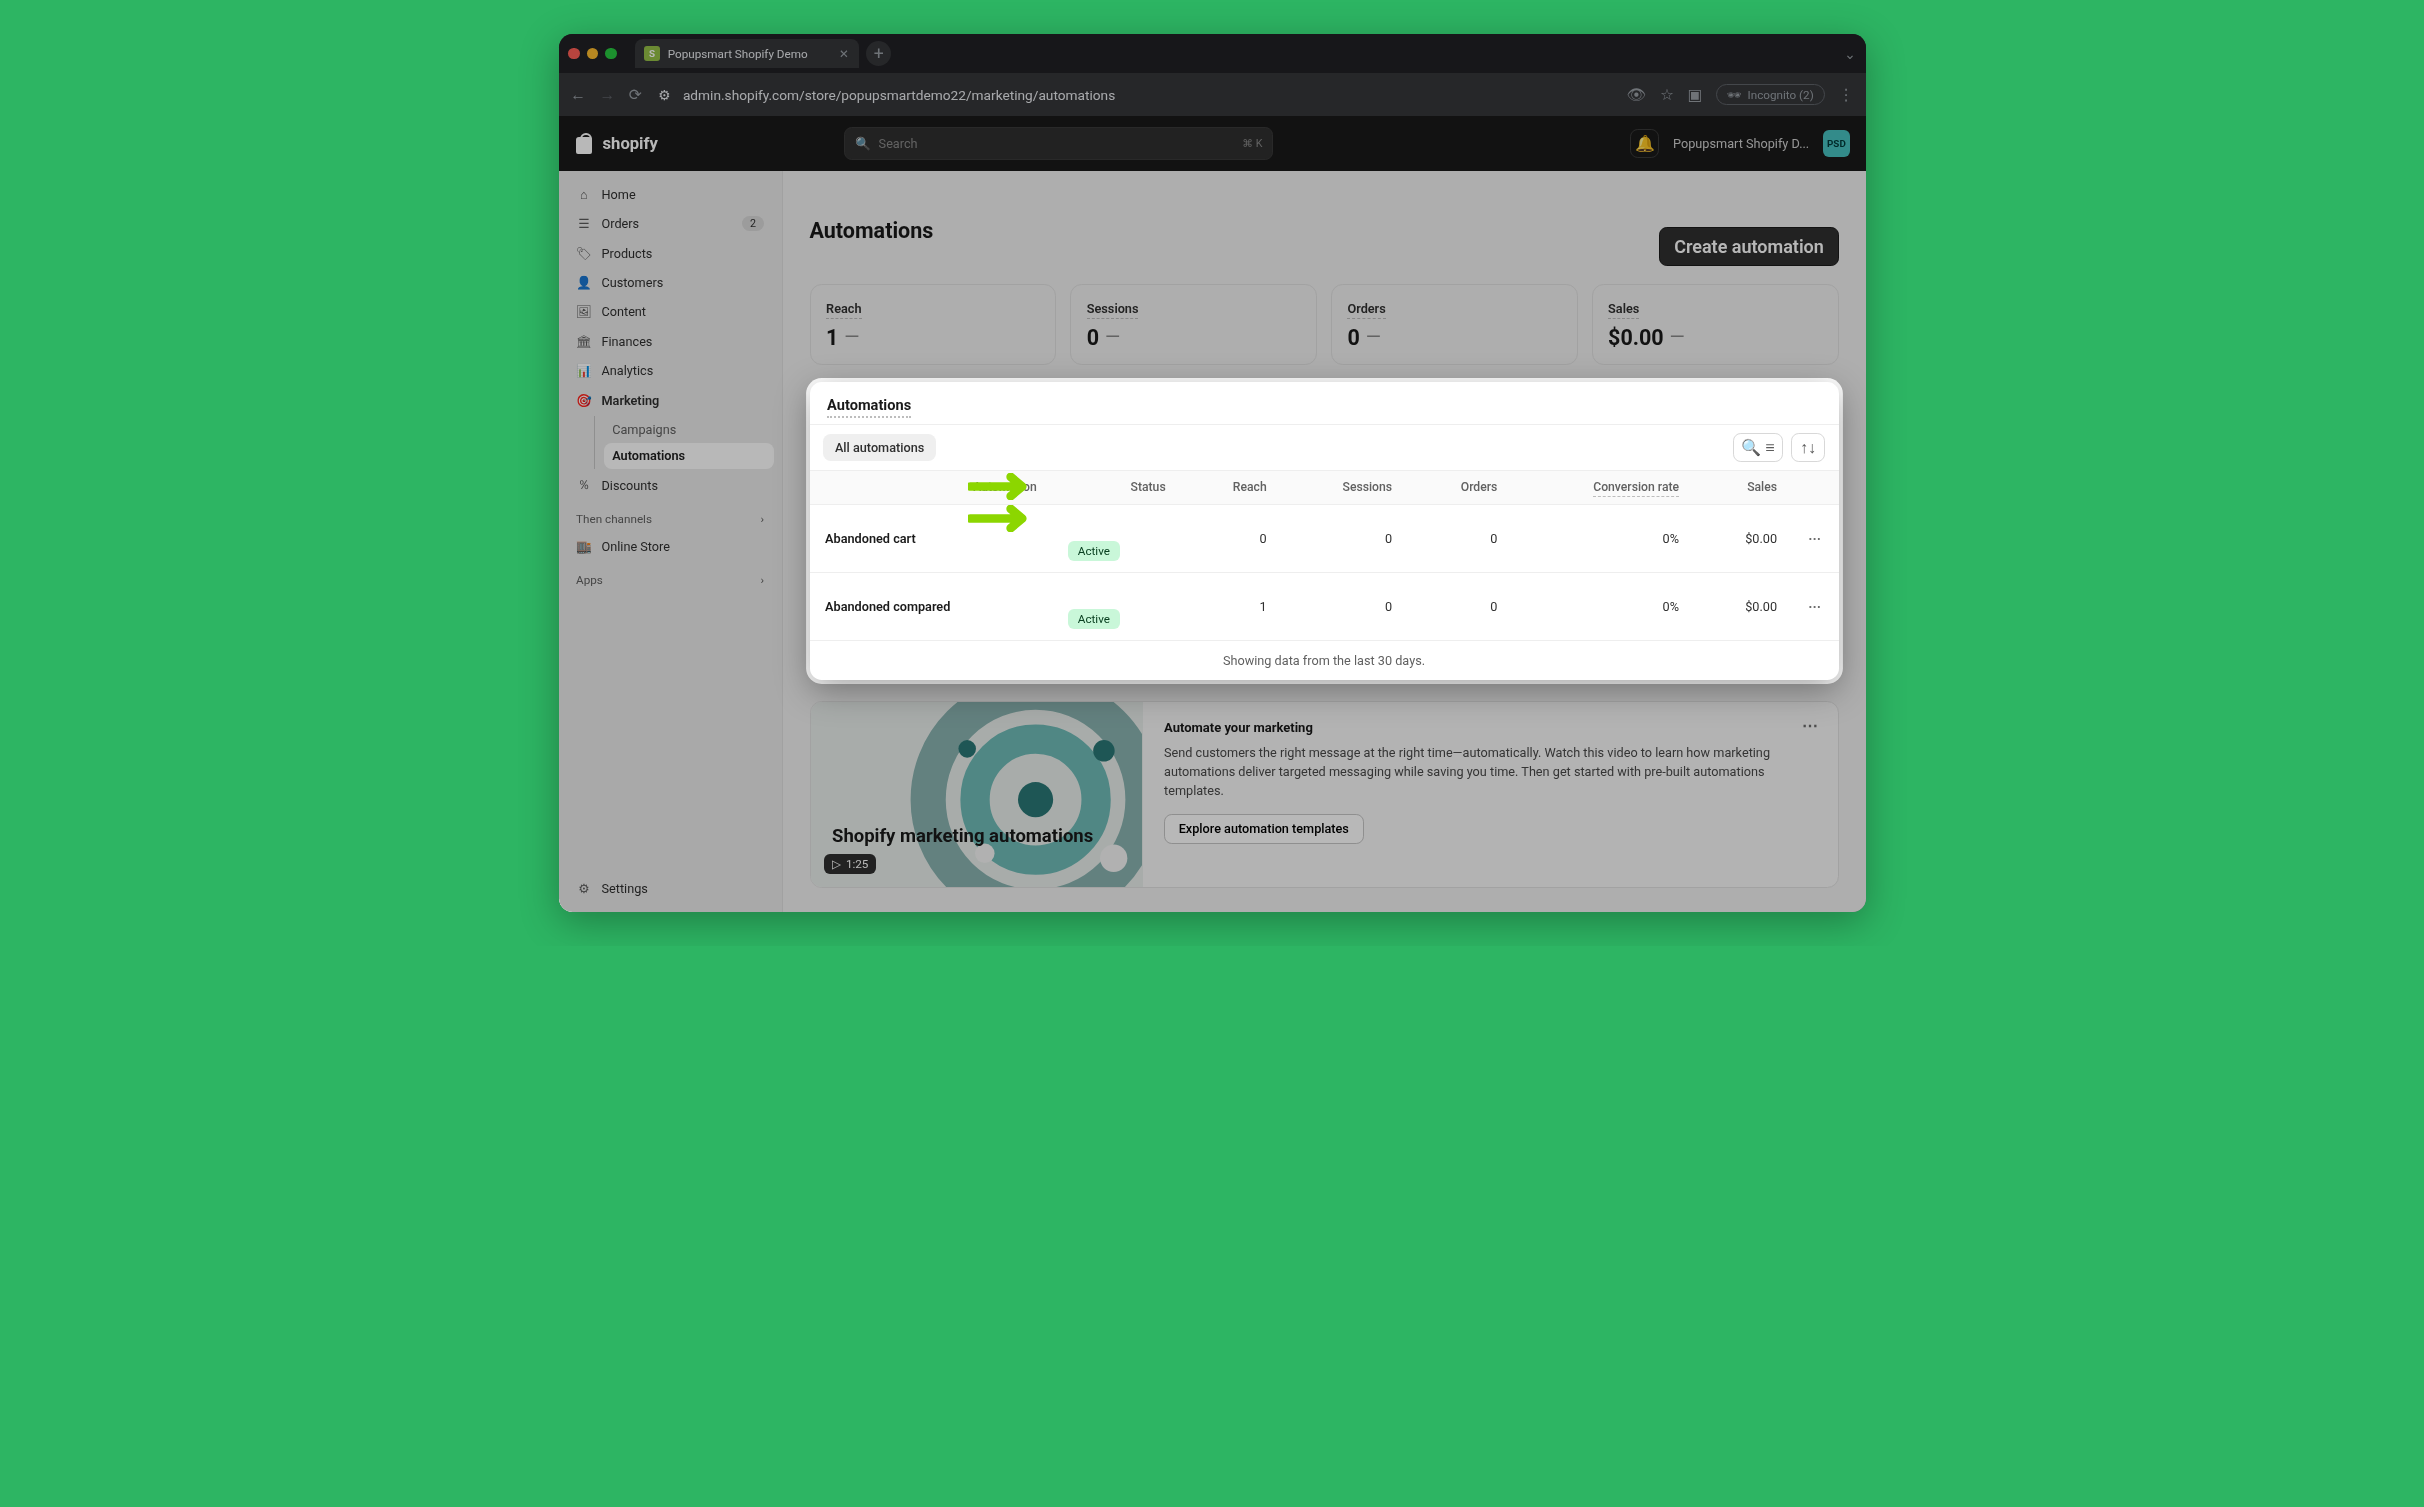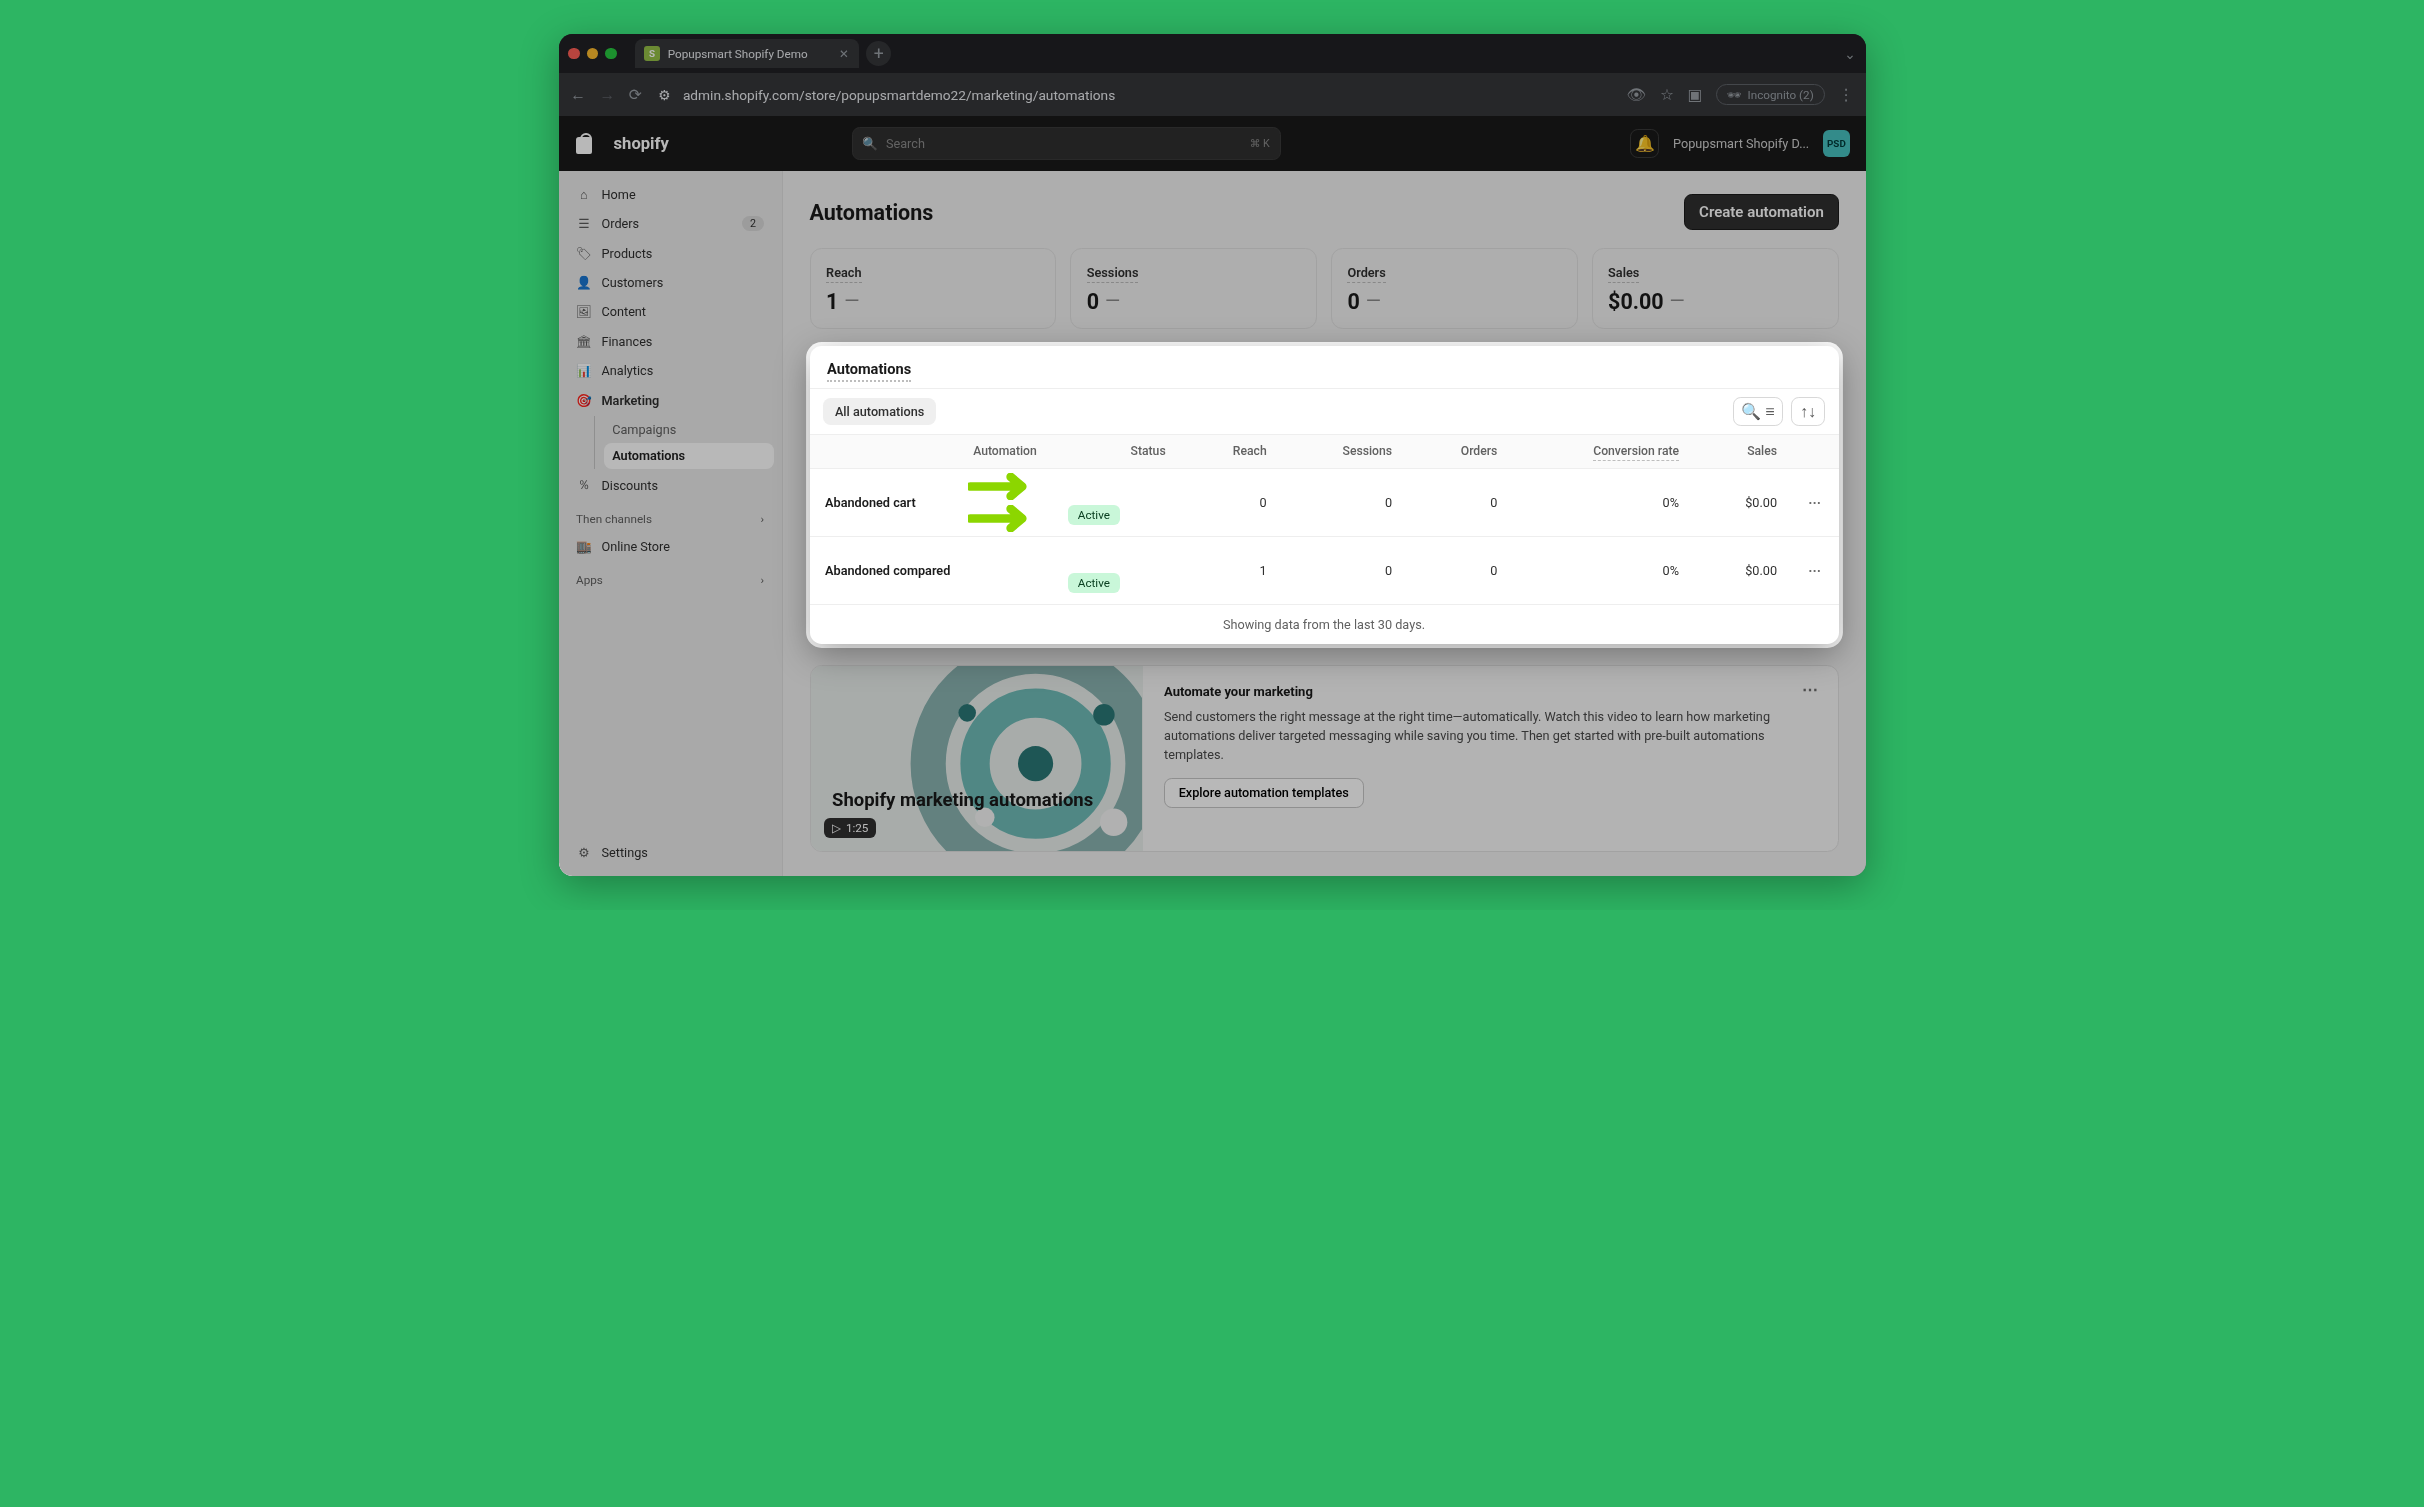--- a/index.html
+++ b/index.html
@@ -16,21 +16,21 @@
   .tab .close{ margin-left:auto; color:#9aa0a6; cursor:pointer;}
   .newtab { width:25px; height:25px; border-radius:50%; background:#35363a; color:#9aa0a6; display:flex; align-items:center; justify-content:center; font-size:17.6px; cursor:pointer;}
   .tab-bar .chev{ margin-left:auto; color:#9aa0a6; font-size:13.7px; cursor:pointer;}
   .addr-bar { height:43px; background:#35363a; display:flex; align-items:center; padding:0 11.7px; gap:13.7px; color:#9aa0a6; font-size:13.7px;}
   .addr-bar .nav-icon{ cursor:pointer; font-size:15.6px; }
   .addr-field{ flex:1; display:flex; align-items:center; gap:9.8px; color:#e8eaed;}
   .addr-field .site-icon{ width:17.6px; text-align:center;}
   .pill{ display:flex; align-items:center; gap:5.9px; border:1px solid #5f6368; border-radius:13.7px; padding:2.9px 9.8px; font-size:11.7px; cursor:pointer;}
   
   .shopify-top{ height:55px; background:#1a1a1a; display:flex; align-items:center; padding:0 15.6px; gap:15.6px; color:#e3e3e3;}
-  .logo{ display:flex; align-items:center; gap:20px; font-weight:700; font-size:16.6px; color:#fff;}
+  .logo{ display:flex; align-items:center; gap:9px; font-weight:700; font-size:16.6px; color:#fff;}
   .logo-bag{ width:19.5px; height:21.5px; position:relative;}
   .logo-bag::before{content:""; position:absolute; inset:3.9px 2px 0 2px; background:#fff; border-radius:2.9px 2.9px 2px 2px;}
   .logo-bag::after{content:""; position:absolute; top:0; left:5.9px; width:7.8px; height:7.8px; border:2px solid #fff; border-bottom:none; border-radius:5.9px 5.9px 0 0;}
   .search-wrap{ flex:0 0 429px; margin:0 auto; }
   .search{ background:#303030; border:1px solid #3a3a3a; height:33px; border-radius:7.8px; display:flex; align-items:center; padding:0 9.8px; color:#8a8a8a; font-size:12.7px; gap:7.8px;}
   .search .kbd{ margin-left:auto; font-size:10.7px; color:#8a8a8a;}
   .top-right{ margin-left:auto; display:flex; align-items:center; gap:13.7px;}
   .bell{ width:29px; height:29px; border-radius:7.8px; display:flex; align-items:center; justify-content:center; color:#b5b5b5; cursor:pointer; border:1px solid #3a3a3a;}
   .store-name{ color:#d0d0d0; font-size:12.7px; max-width:156px; white-space:nowrap; overflow:hidden; text-overflow:ellipsis; cursor:pointer;}
   .store-badge{ width:27px; height:27px; background:#47c1bf; border-radius:5.9px; color:#003a3a; font-size:9.8px; font-weight:700; display:flex; align-items:center; justify-content:center;}
@@ -43,21 +43,21 @@
   .side-sub .tree{ border-left:1px solid #c6c6c6; margin-left:3.9px; padding-left:9.8px;}
   .sub-item{ display:block; padding:5.9px 7.8px; border-radius:7.8px; color:#616161; cursor:pointer;}
   .sub-item.active{ background:#fff; color:#202020; font-weight:600;}
   .side-heading{ font-size:11.7px; color:#616161; padding:11.7px 9.8px 3.9px; display:flex; align-items:center; justify-content:space-between;}
   .side-footer{ margin-top:auto;}
   .sicon{ width:15.6px; height:15.6px; display:inline-flex; align-items:center; justify-content:center; color:#5c5c5c; }
   
   .main{ flex:1; padding:23.4px 27px; position:relative; }
   .page-head{ display:flex; align-items:center; justify-content:space-between; margin-bottom:17.6px;}
   .page-title{ font-size:21.5px; font-weight:700; color:#1a1a1a;}
-  .btn-dark{ background:#303030; color:#fff; border-radius:7.8px; padding:7.8px 13.7px; font-size:15px; font-weight:600; cursor:pointer; border:1px solid #1a1a1a;}
+  .btn-dark{ background:#303030; color:#fff; border-radius:7.8px; padding:7.8px 13.7px; font-size:18px; font-weight:600; cursor:pointer; border:1px solid #1a1a1a;margin-top:33px;}
   .results-line{ display:flex; align-items:baseline; gap:11.7px; margin-bottom:11.7px; font-size:12.7px;}
   .results-line strong{ font-size:13.7px; font-weight:600; color:#1a1a1a;}
   .results-line span{ color:#616161; font-size:12.2px;}
   .metrics{ display:flex; gap:13.7px; margin-bottom:17.6px;}
   .metric{ flex:1; border:1px solid #e1e1e1; border-radius:11.7px; padding:13.7px 15.6px; background:#f1f1f1;}
   .metric .label{ font-size:12.7px; color:#303030; font-weight:600; margin-bottom:5.9px; border-bottom:1px dashed #bdbdbd; display:inline-block; padding-bottom:2px;}
   .metric .value{ font-size:21.5px; font-weight:700; color:#1a1a1a; display:flex; align-items:center; gap:5.9px;}
   .metric .dash{ color:#8a8a8a; font-weight:400; font-size:19.5px;}
   
   .highlight-card{ background:#fff; border-radius:11.7px; box-shadow:0 9.8px 34px rgba(0,0,0,.35), 0 0 0 3.9px #fff; position:relative; z-index:10; margin-bottom:21.5px; }

